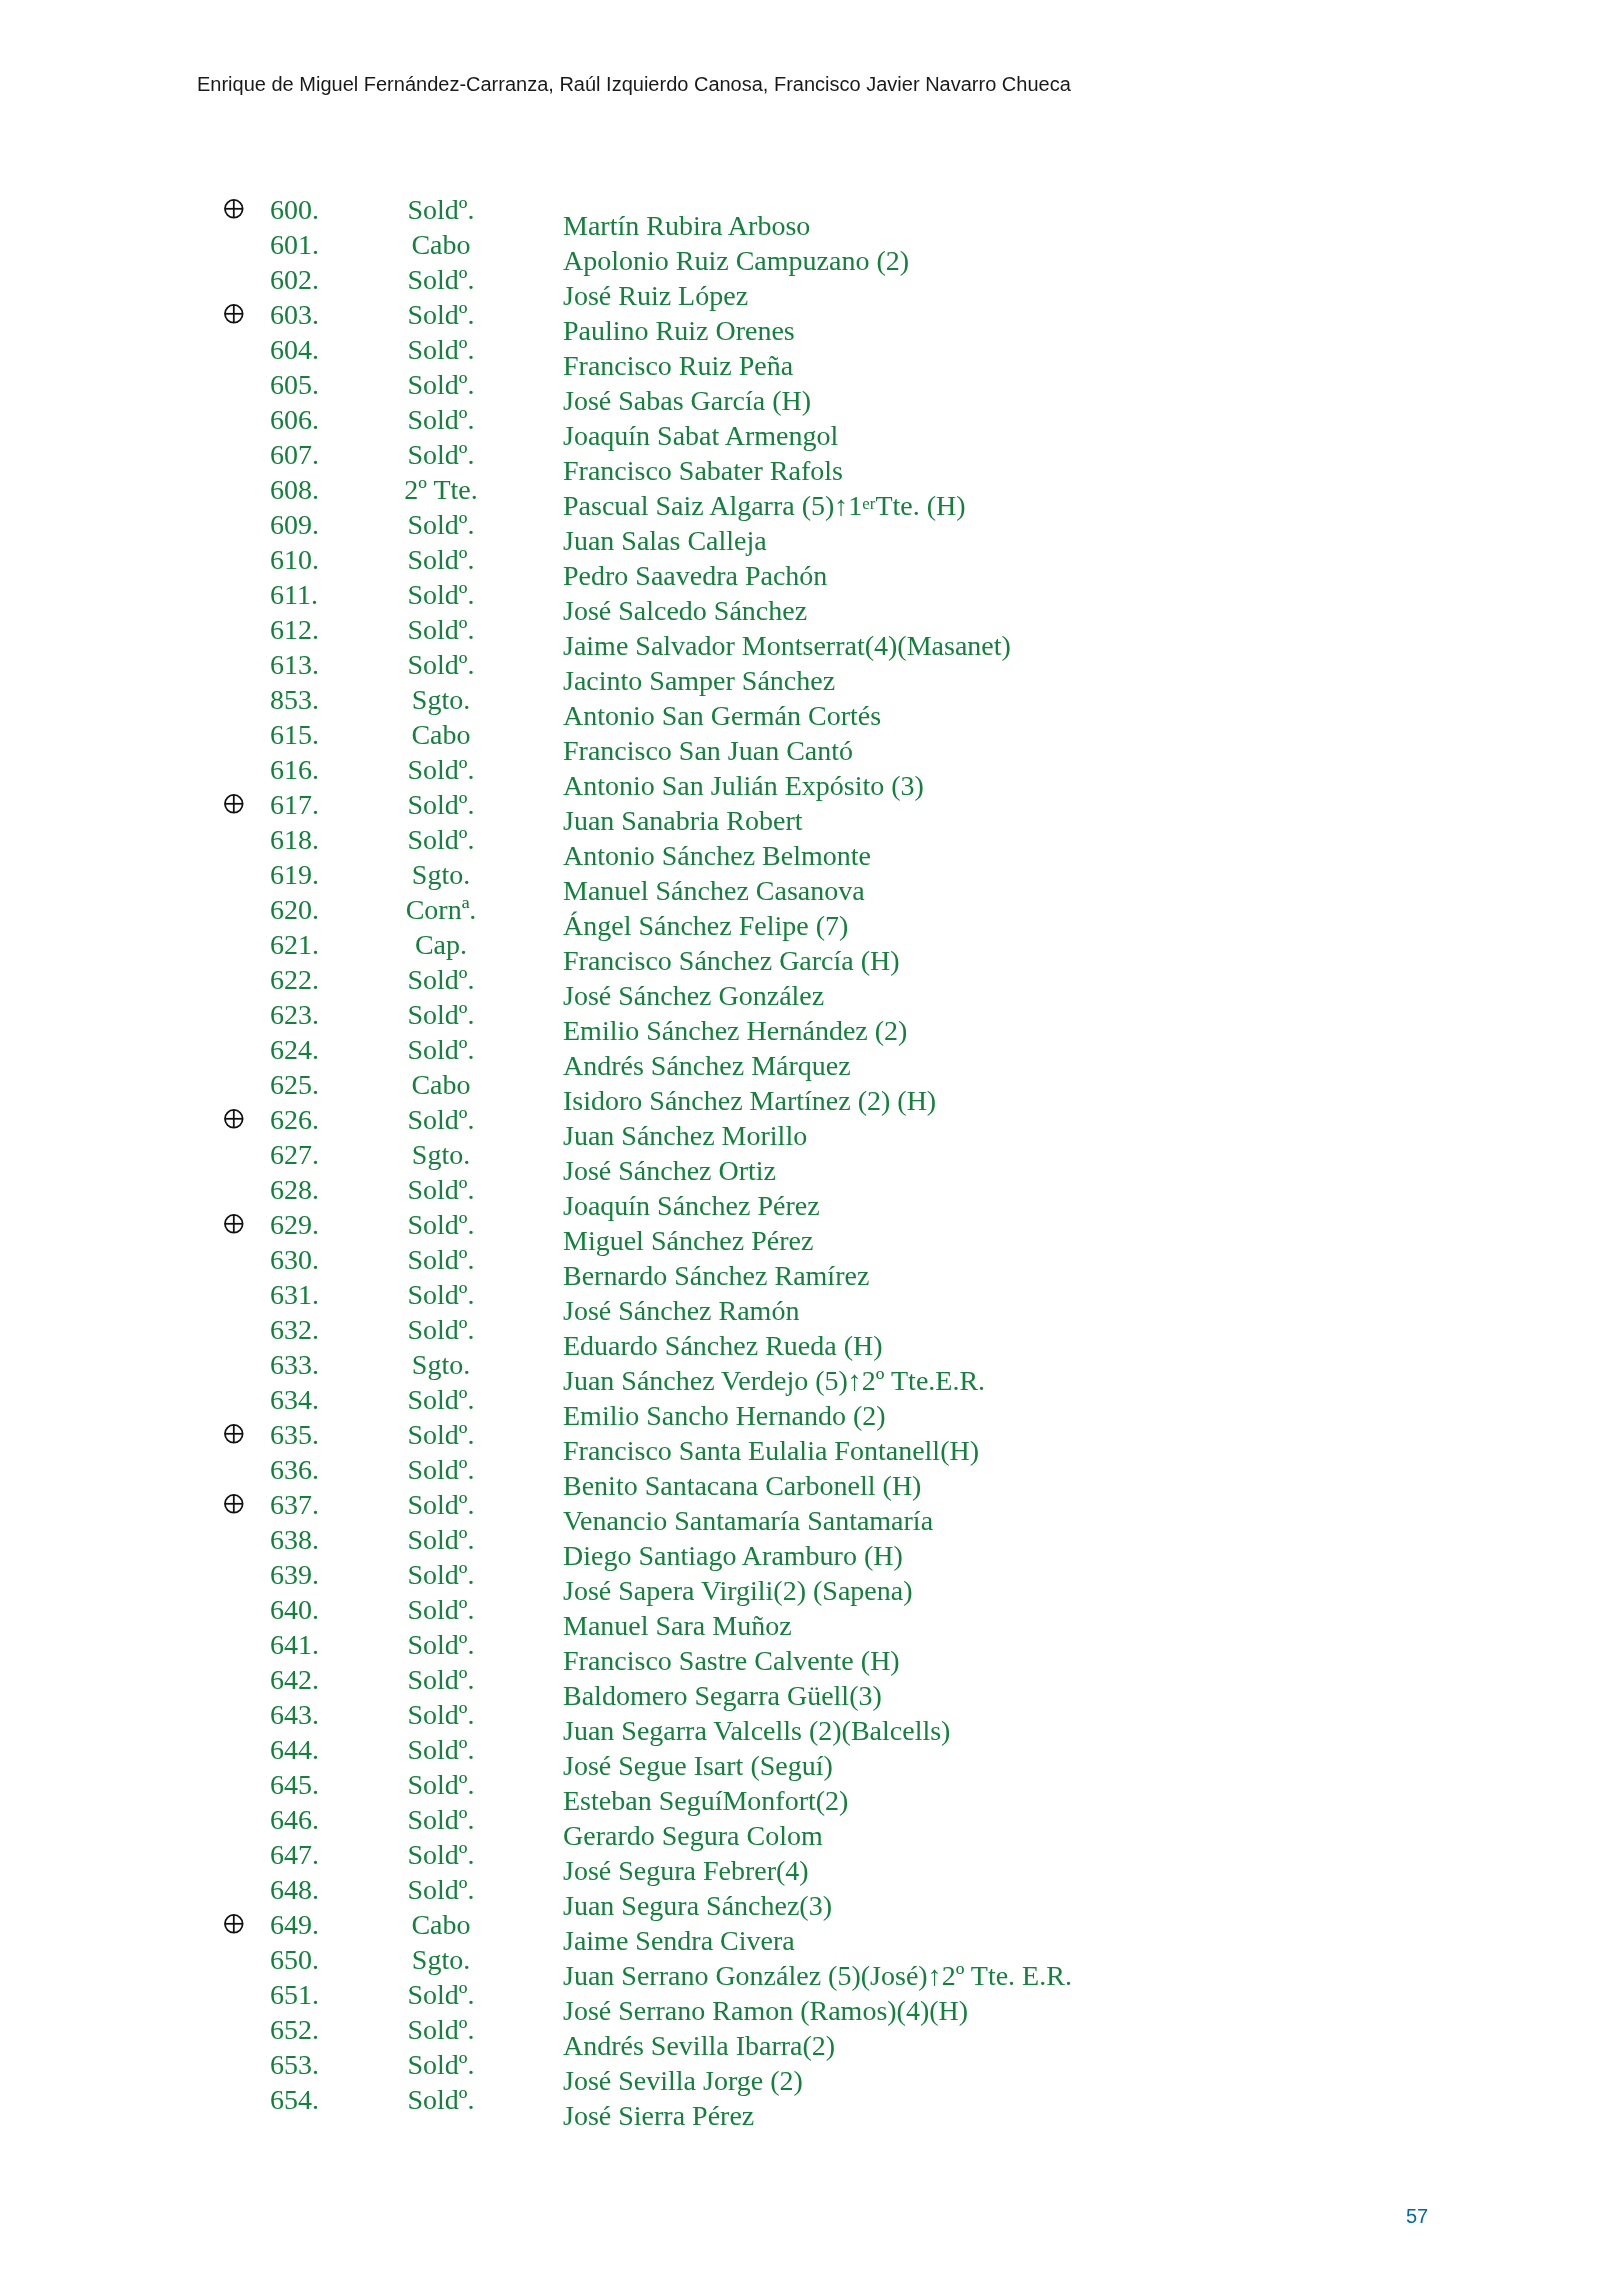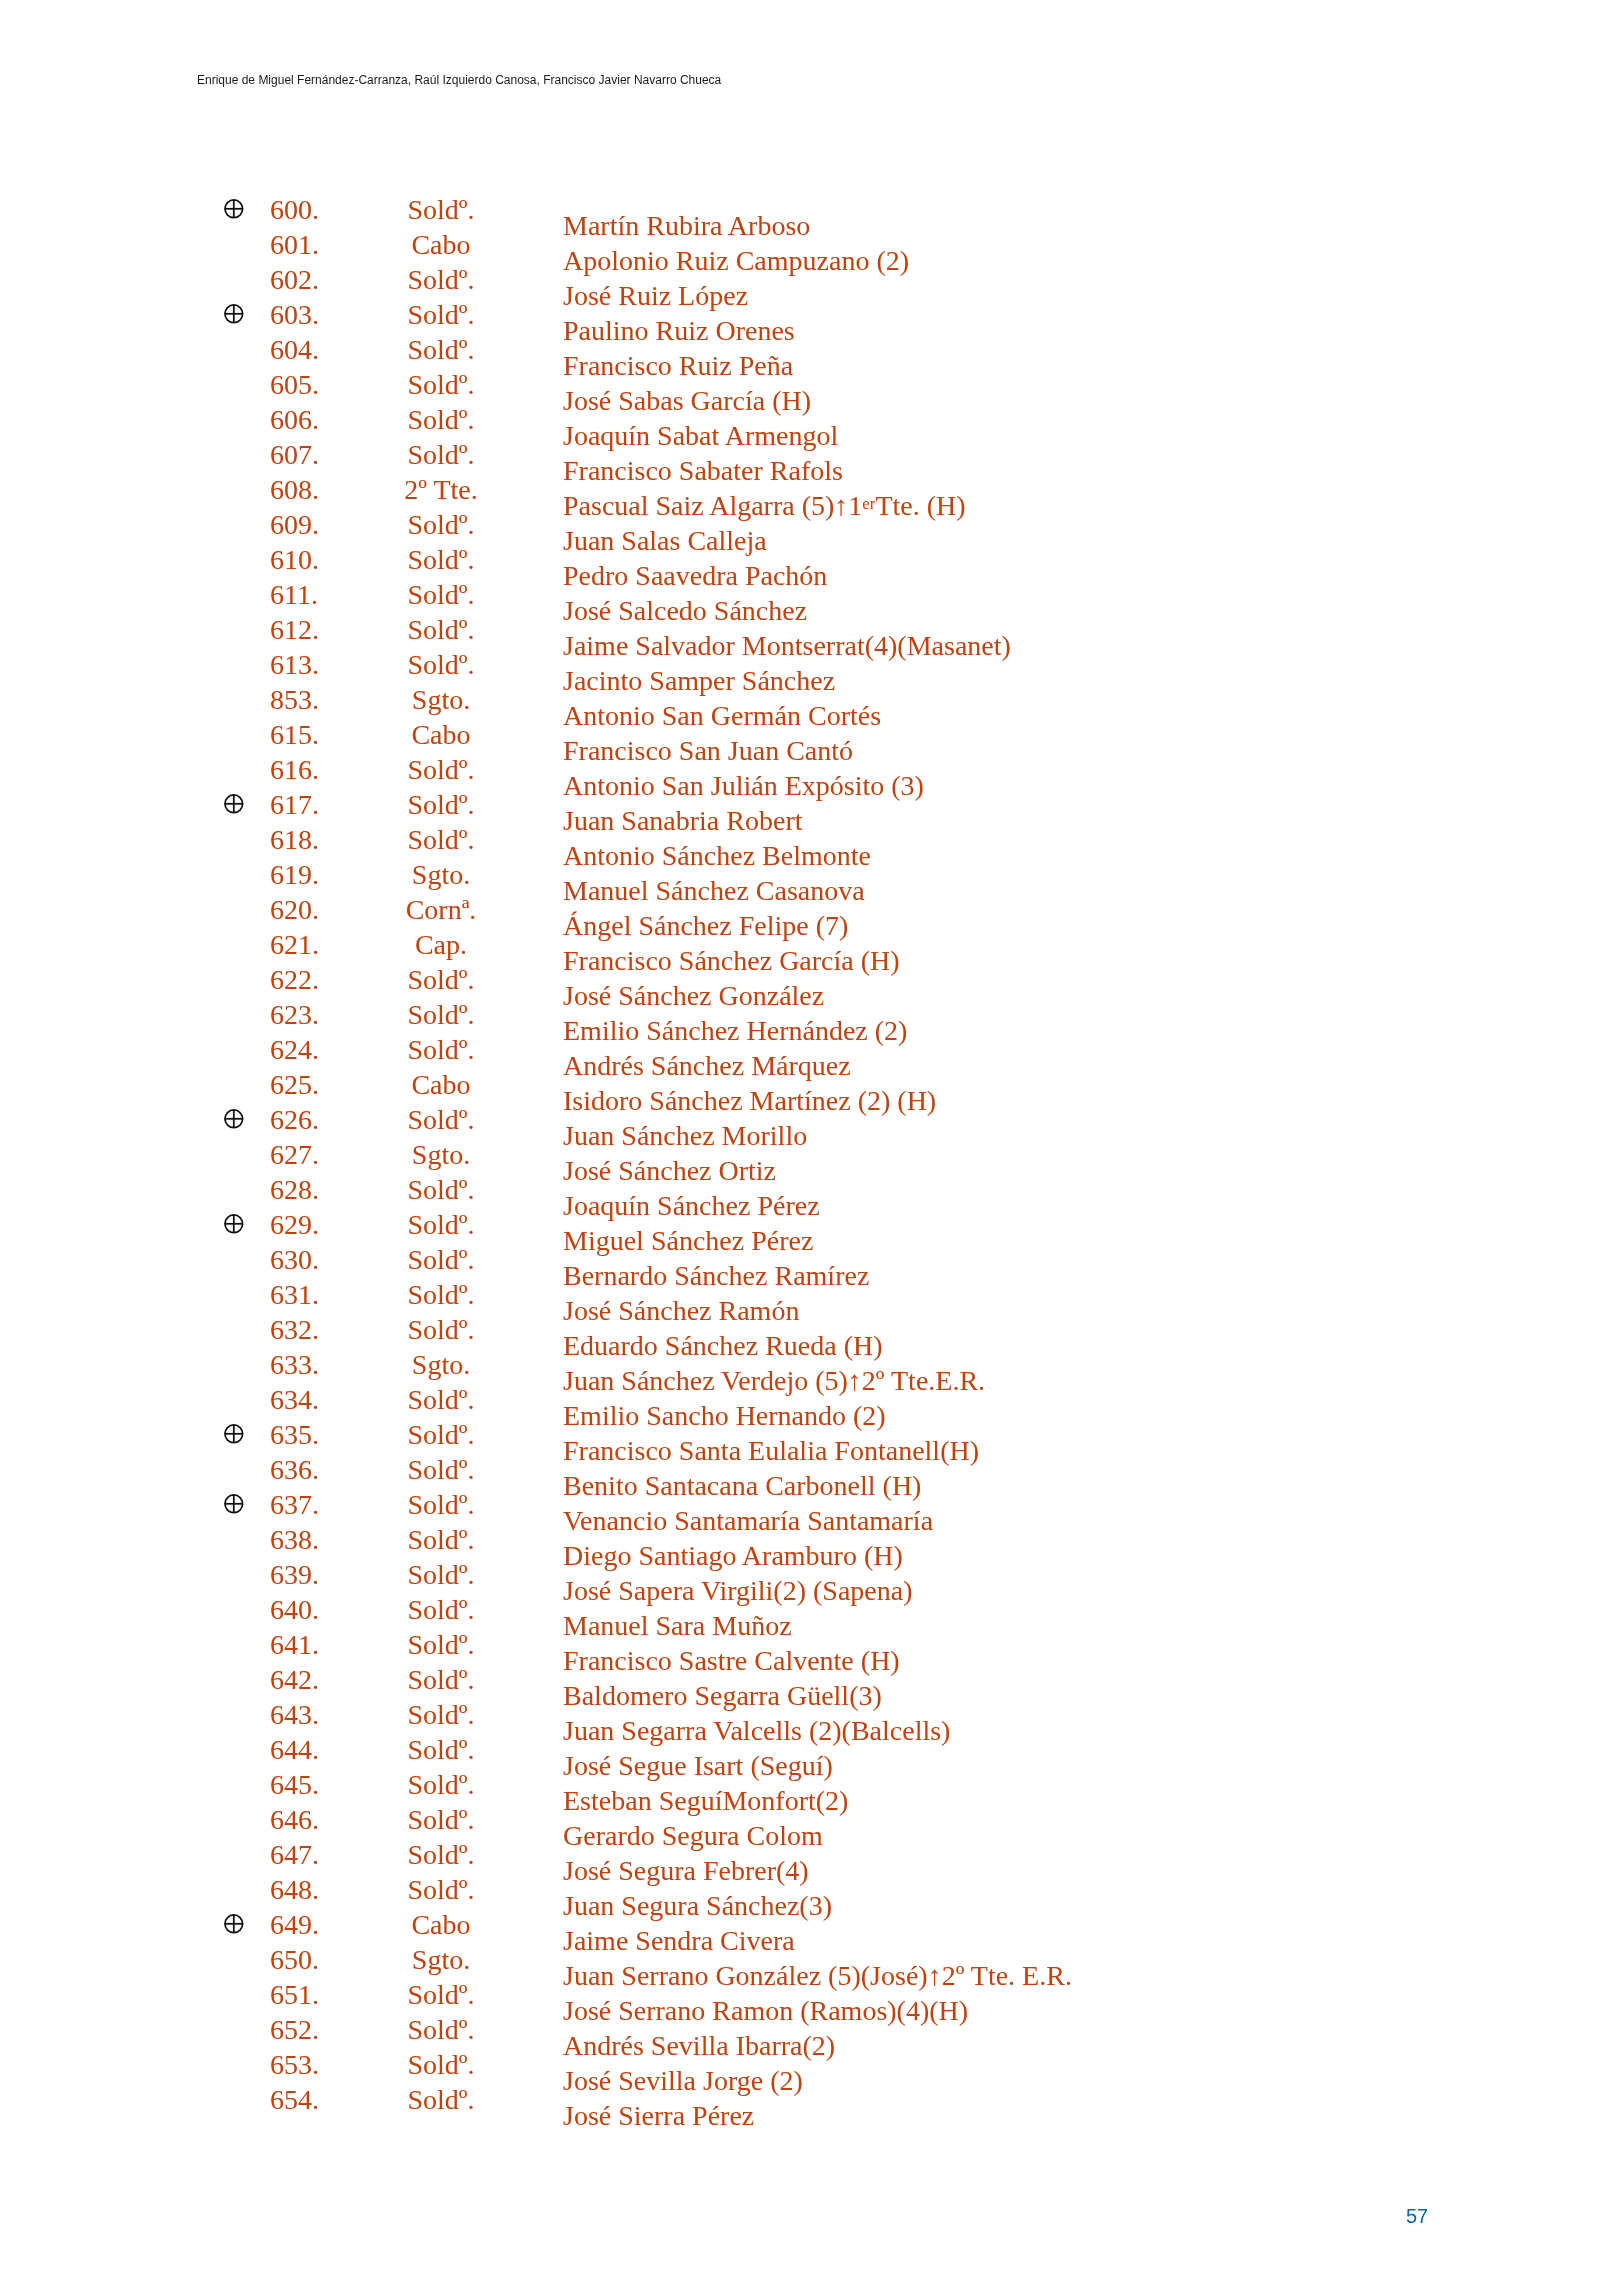--- a/index.html
+++ b/index.html
@@ -1,26 +1,26 @@
 <!DOCTYPE html>
 <html><head>
   <meta charset="utf-8">
   <style>
     html, body { margin: 0; padding: 0; background: #ffffff; }
     body { width: 1620px; height: 2293px; position: relative; overflow: hidden; color: #111; }
     .header {
       position: absolute; left: 197px; top: 73px;
-      font-family: "Liberation Sans", sans-serif; font-size: 12px; color: #1a1a1a;
+      font-family: "Liberation Sans", sans-serif; font-size: 20px; color: #1a1a1a;
       white-space: nowrap;
     }
     .list { position: absolute; left: 0; top: 192px; width: 1620px; }
     .row {
       position: relative; height: 35px;
       font-family: "Liberation Serif", serif; font-size: 28px; line-height: 35px;
-      white-space: nowrap; color: #c2410c;
+      white-space: nowrap; color: #15803d;
     }
     .marker { position: absolute; left: 220px; top: 0; width: 27.4px; text-align: center; font-size: 25.5px; }
     .marker svg { vertical-align: middle; margin-top: -5.9px; }
     .num { position: absolute; left: 270px; top: 0; }
     .rank { position: absolute; left: 387px; width: 108px; top: 0; text-align: center; font-family: Liberation Serif, serif; }
     .name { position: absolute; left: 563px; top: 16px; }
     .page-number {
       position: absolute; left: 1406px; top: 2205px;
       font-family: "Liberation Sans", sans-serif; font-size: 20px; color: #0369a1;
     }

